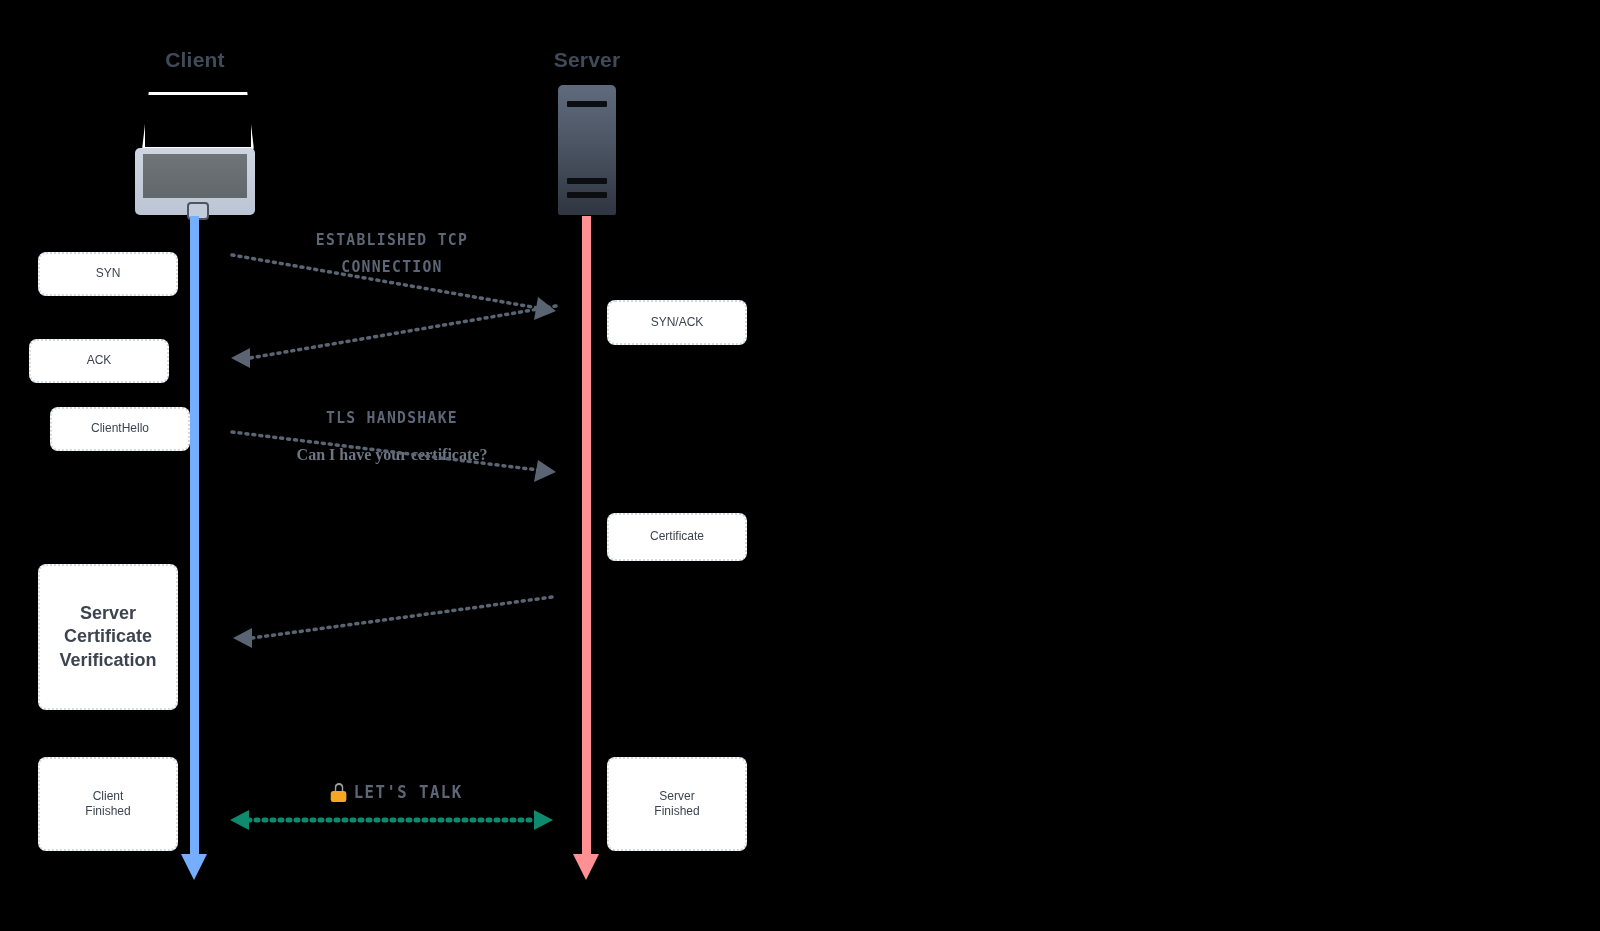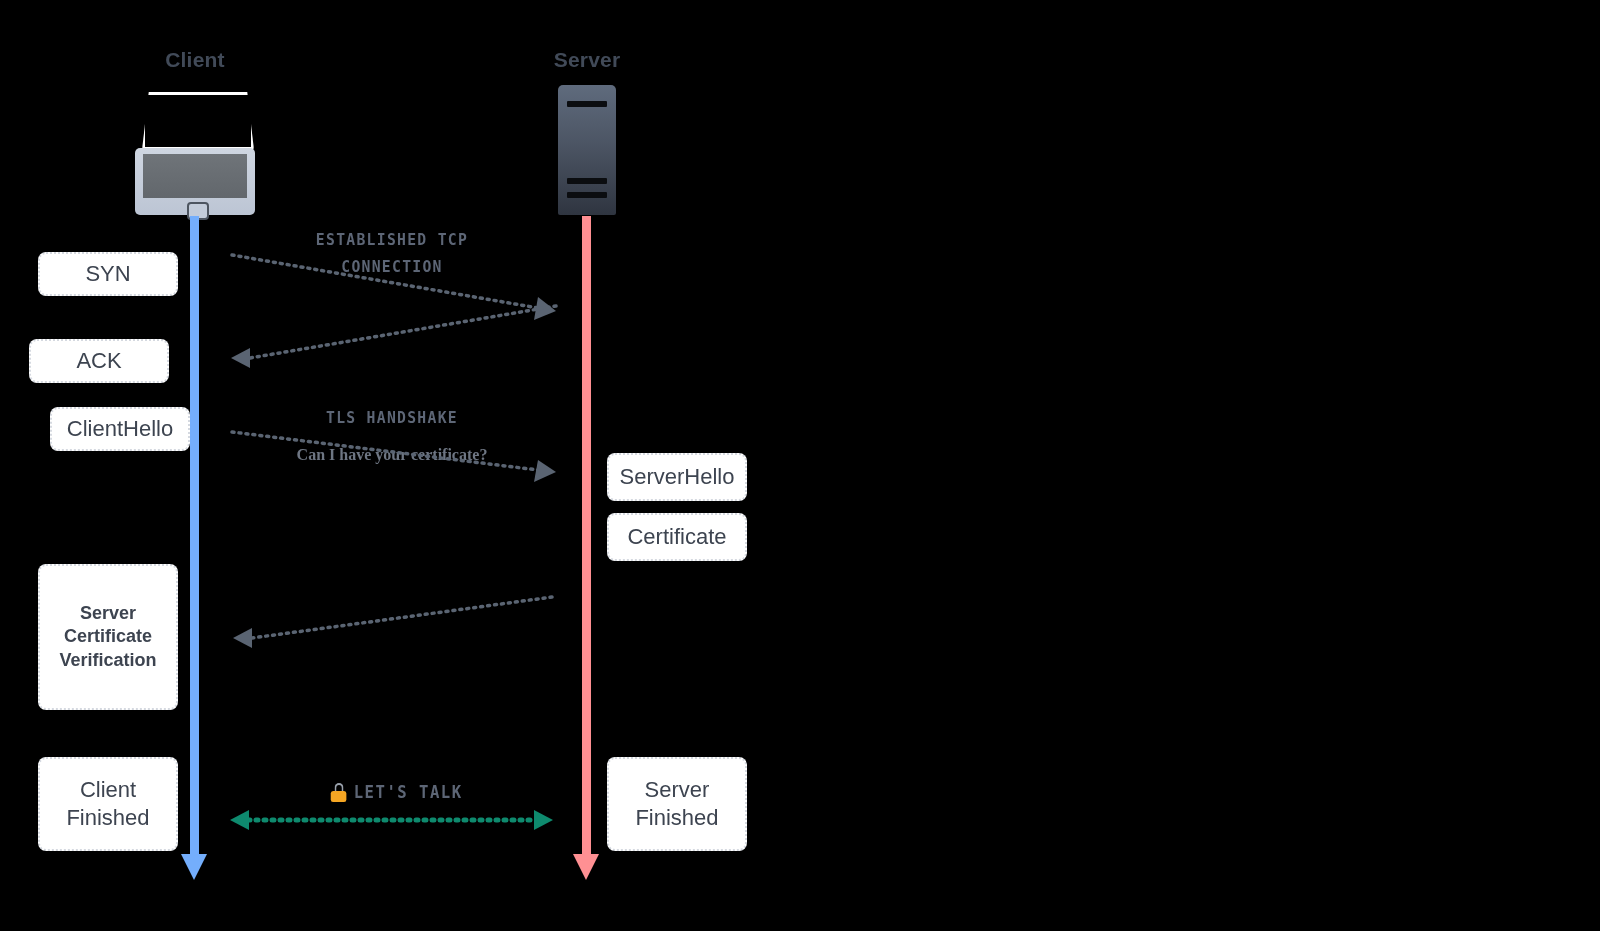--- a/index.html
+++ b/index.html
@@ -56,21 +56,21 @@
     border-left:13.5px solid transparent;border-right:13.5px solid transparent;
   }
   .lifeline.blue .head{border-top:26px solid #74aefc;}
   .lifeline.red .head{border-top:26px solid #ff9093;}
 
   
   .msgbox{
     position:absolute;background:#ffffff;border-radius:8px;
     border:2px dotted #d5d9e0;
     display:flex;align-items:center;justify-content:center;
-    text-align:center;color:#3d4450;font-size:22px;line-height:1.28;
+    text-align:center;color:#3d4450;font-size:12px;line-height:1.28;
     box-sizing:border-box;padding:4px 6px;
   }
   .msgbox.bold{font-weight:bold;font-size:18px;}
 
   
   .caption{
     position:absolute;text-align:center;color:#5d6676;
     font-family:"DejaVu Sans Mono",monospace;
     font-weight:bold;font-size:16px;letter-spacing:1.4px;
     line-height:1.55;text-transform:uppercase;
@@ -161,21 +161,21 @@
     <polygon points="249,810 249,830 230,820" fill="#0e8a6e"></polygon>
     <polygon points="534,810 534,830 553,820" fill="#0e8a6e"></polygon>
   </svg>
 
   <div class="msgbox" style="left:38px;top:252px;width:140px;height:44px;">SYN</div>
   <div class="msgbox" style="left:29px;top:339px;width:140px;height:44px;">ACK</div>
   <div class="msgbox" style="left:38px;top:407px;width:140px;height:44px;margin-left:12px;">ClientHello</div>
   <div class="msgbox bold" style="left:38px;top:564px;width:140px;height:146px;">Server<br>Certificate<br>Verification</div>
   <div class="msgbox" style="left:38px;top:757px;width:140px;height:94px;">Client<br>Finished</div>
 
-  <div class="msgbox" style="left:607px;top:453px;width:140px;height:48px;">ServerHello</div>
+  <div class="msgbox" style="left:607px;top:300px;width:140px;height:45px;">SYN/ACK</div>
   <div class="msgbox" style="left:607px;top:513px;width:140px;height:48px;">Certificate</div>
   <div class="msgbox" style="left:607px;top:757px;width:140px;height:94px;">Server<br>Finished</div>
 </div>
 
 <div class="panel" id="panel-right">
 
   
   
 
   

